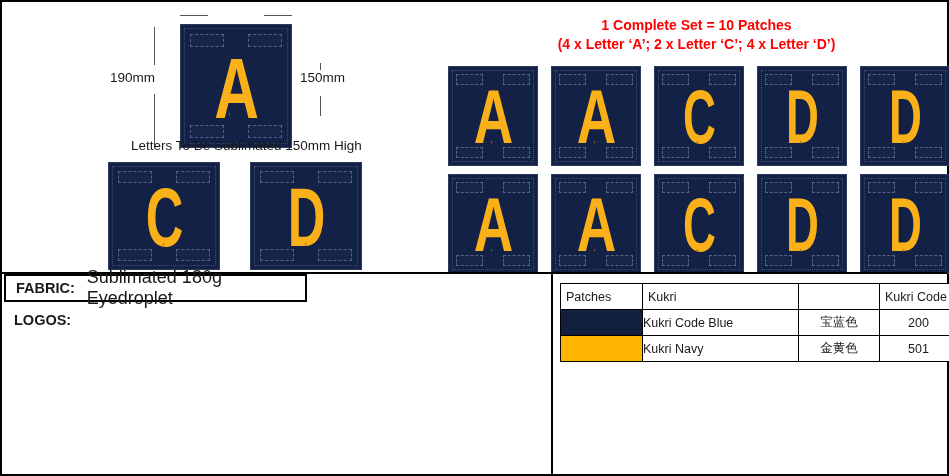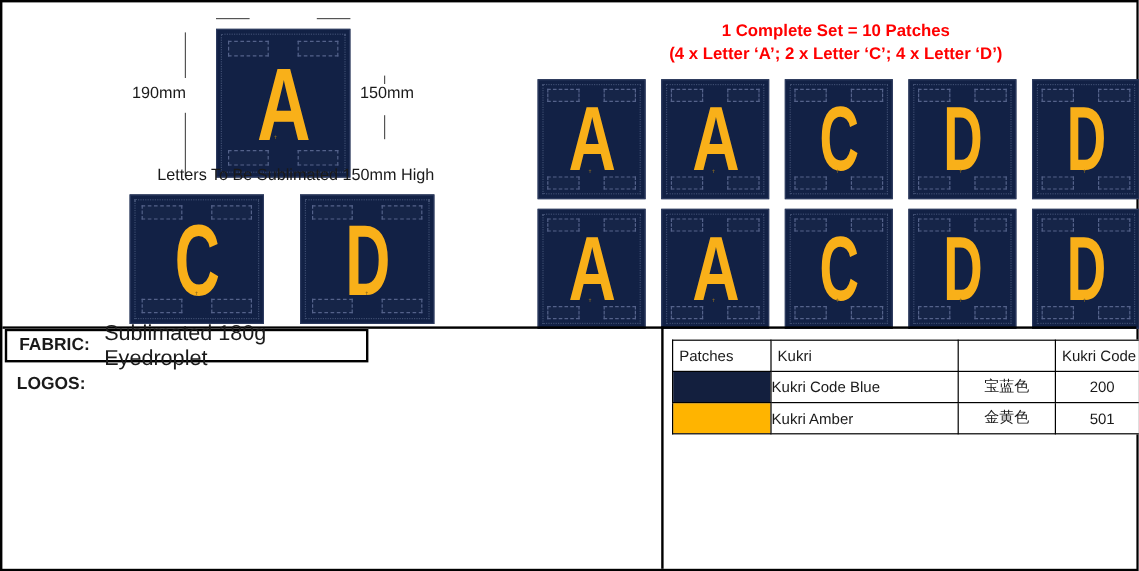--- a/index.html
+++ b/index.html
@@ -301,20 +301,20 @@
             <span class="swatchfill" style="background: rgb(19, 31, 62);"></span>
           </td>
           <td class="c-name">Kukri Code Blue</td>
           <td class="c-cn">宝蓝色</td>
           <td class="c-code">200</td>
         </tr>
         <tr>
           <td class="c-swatch">
             <span class="swatchfill" style="background: rgb(255, 180, 0);"></span>
           </td>
-          <td class="c-name">Kukri Amber</td>
+          <td class="c-name">Kukri Navy</td>
           <td class="c-cn">金黄色</td>
           <td class="c-code">501</td>
         </tr>
       </tbody>
   </table>
 
 </div>
 
 </body></html>

